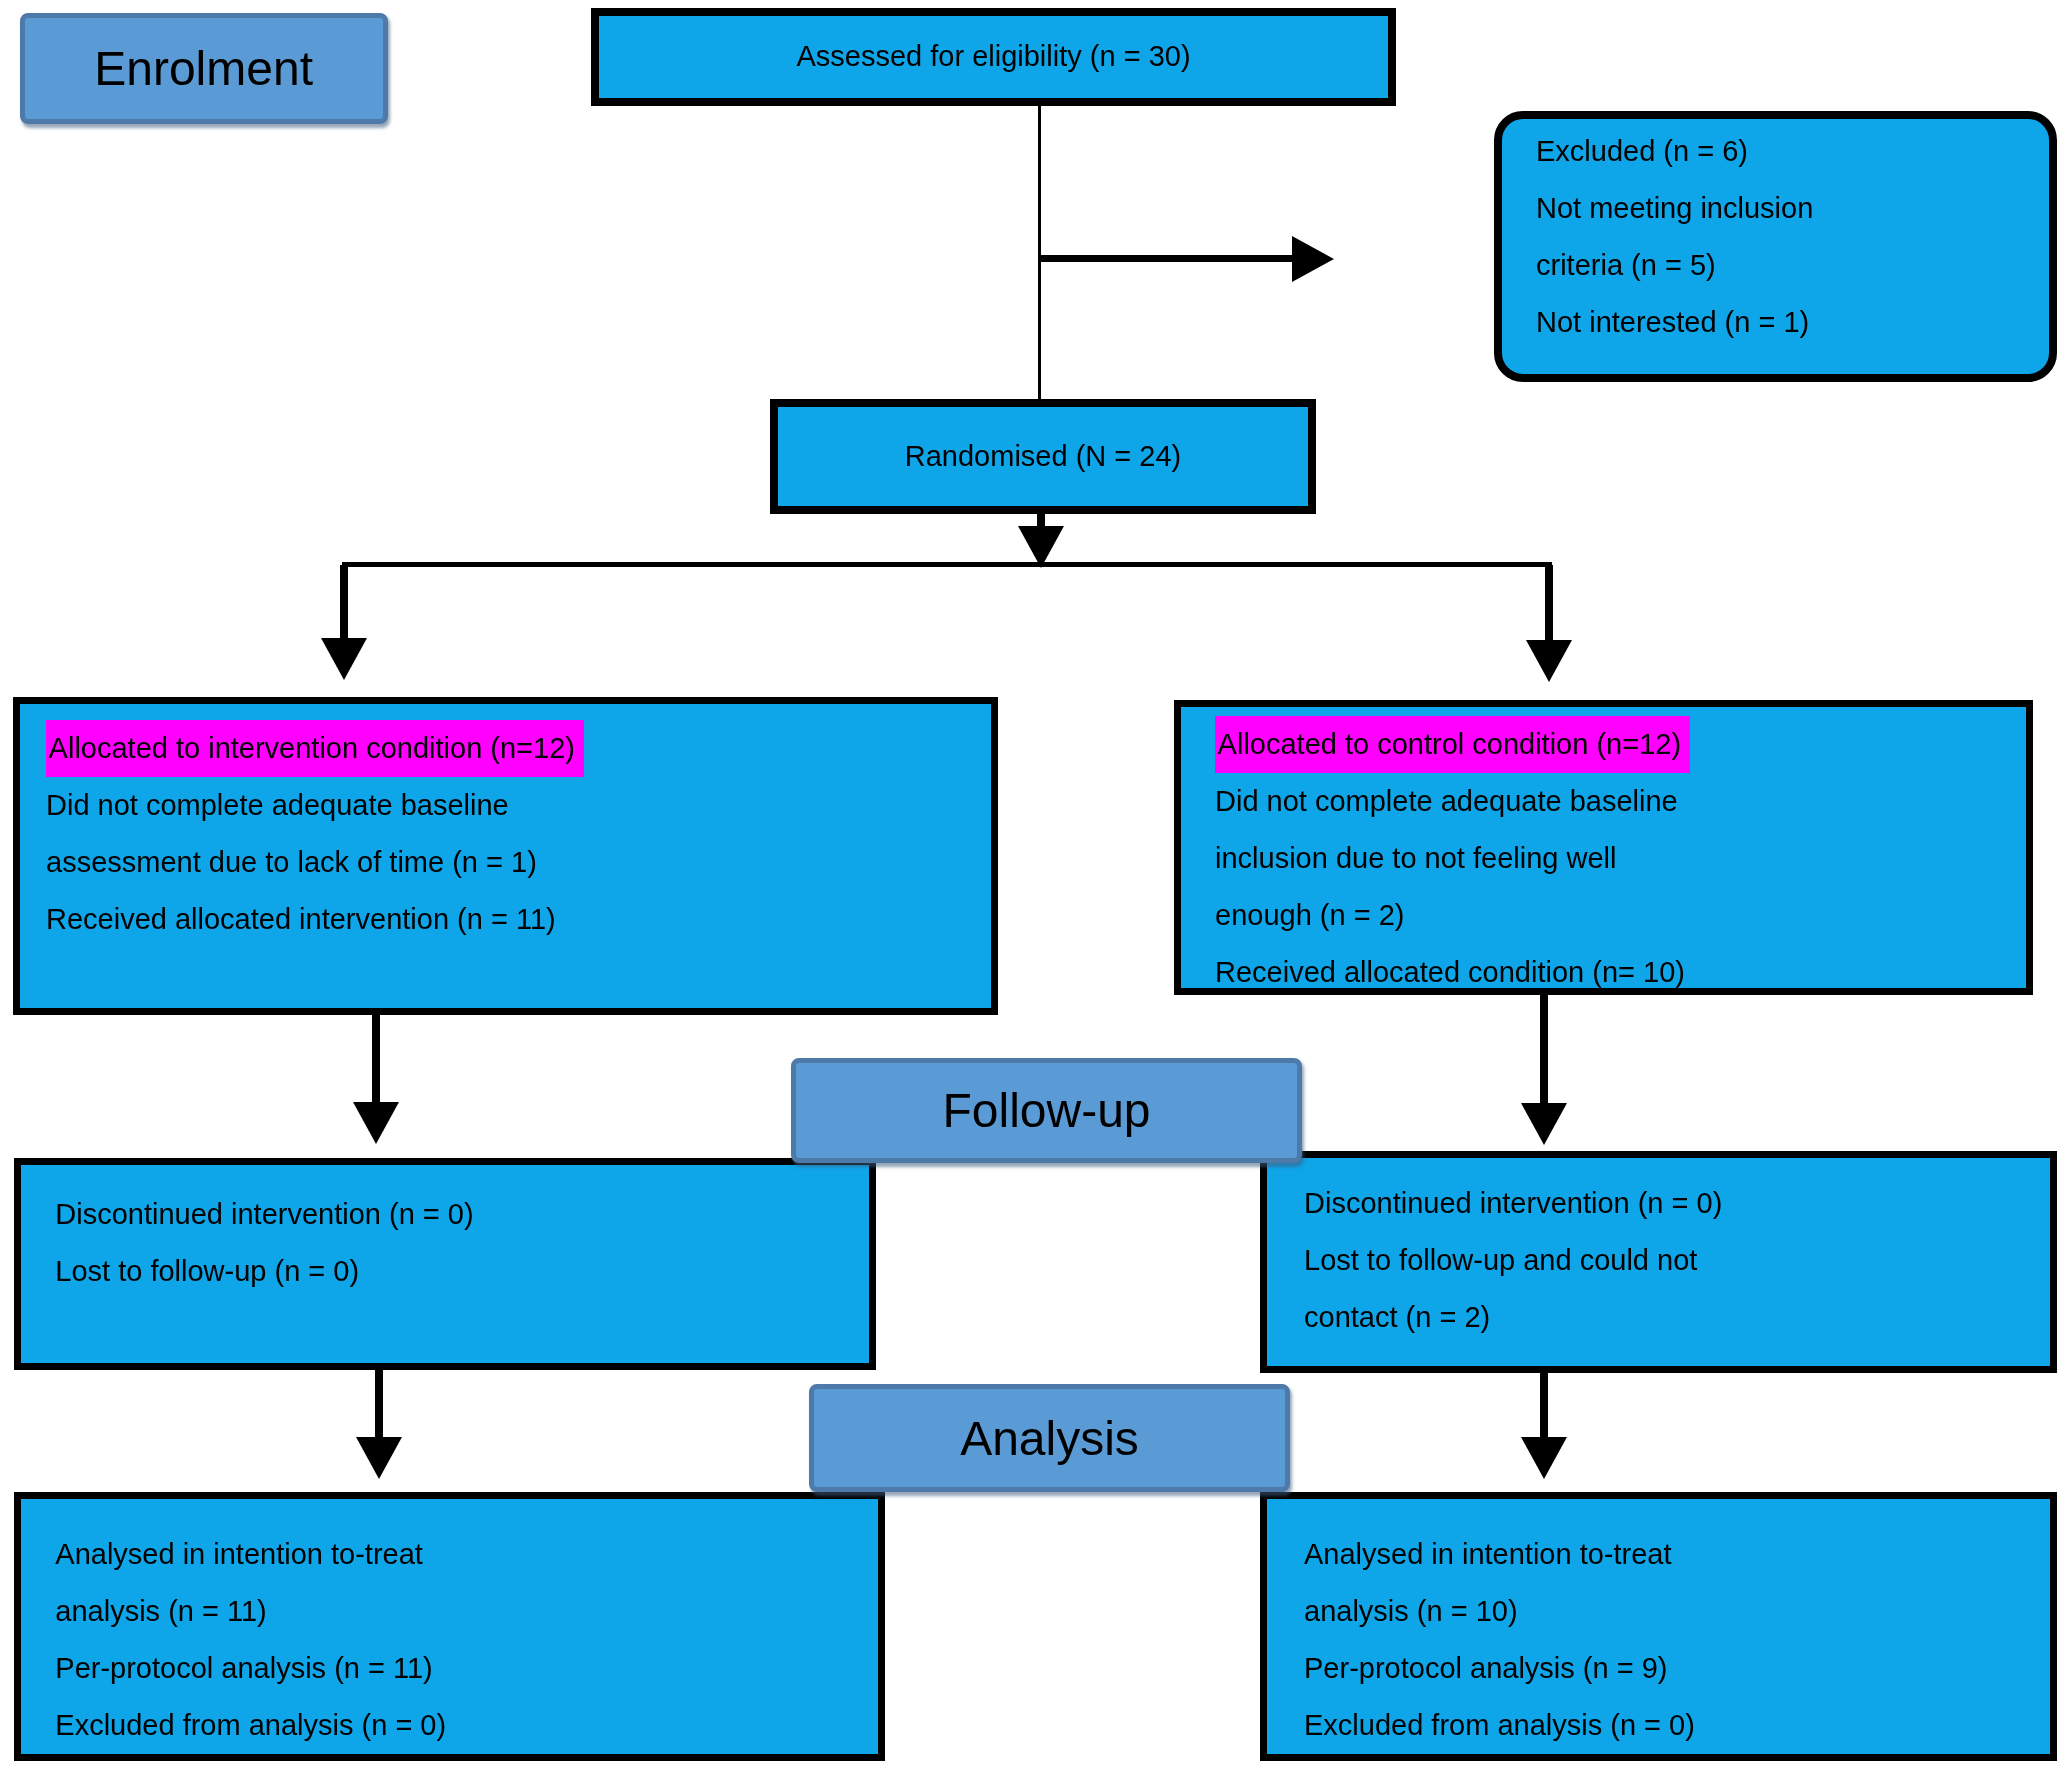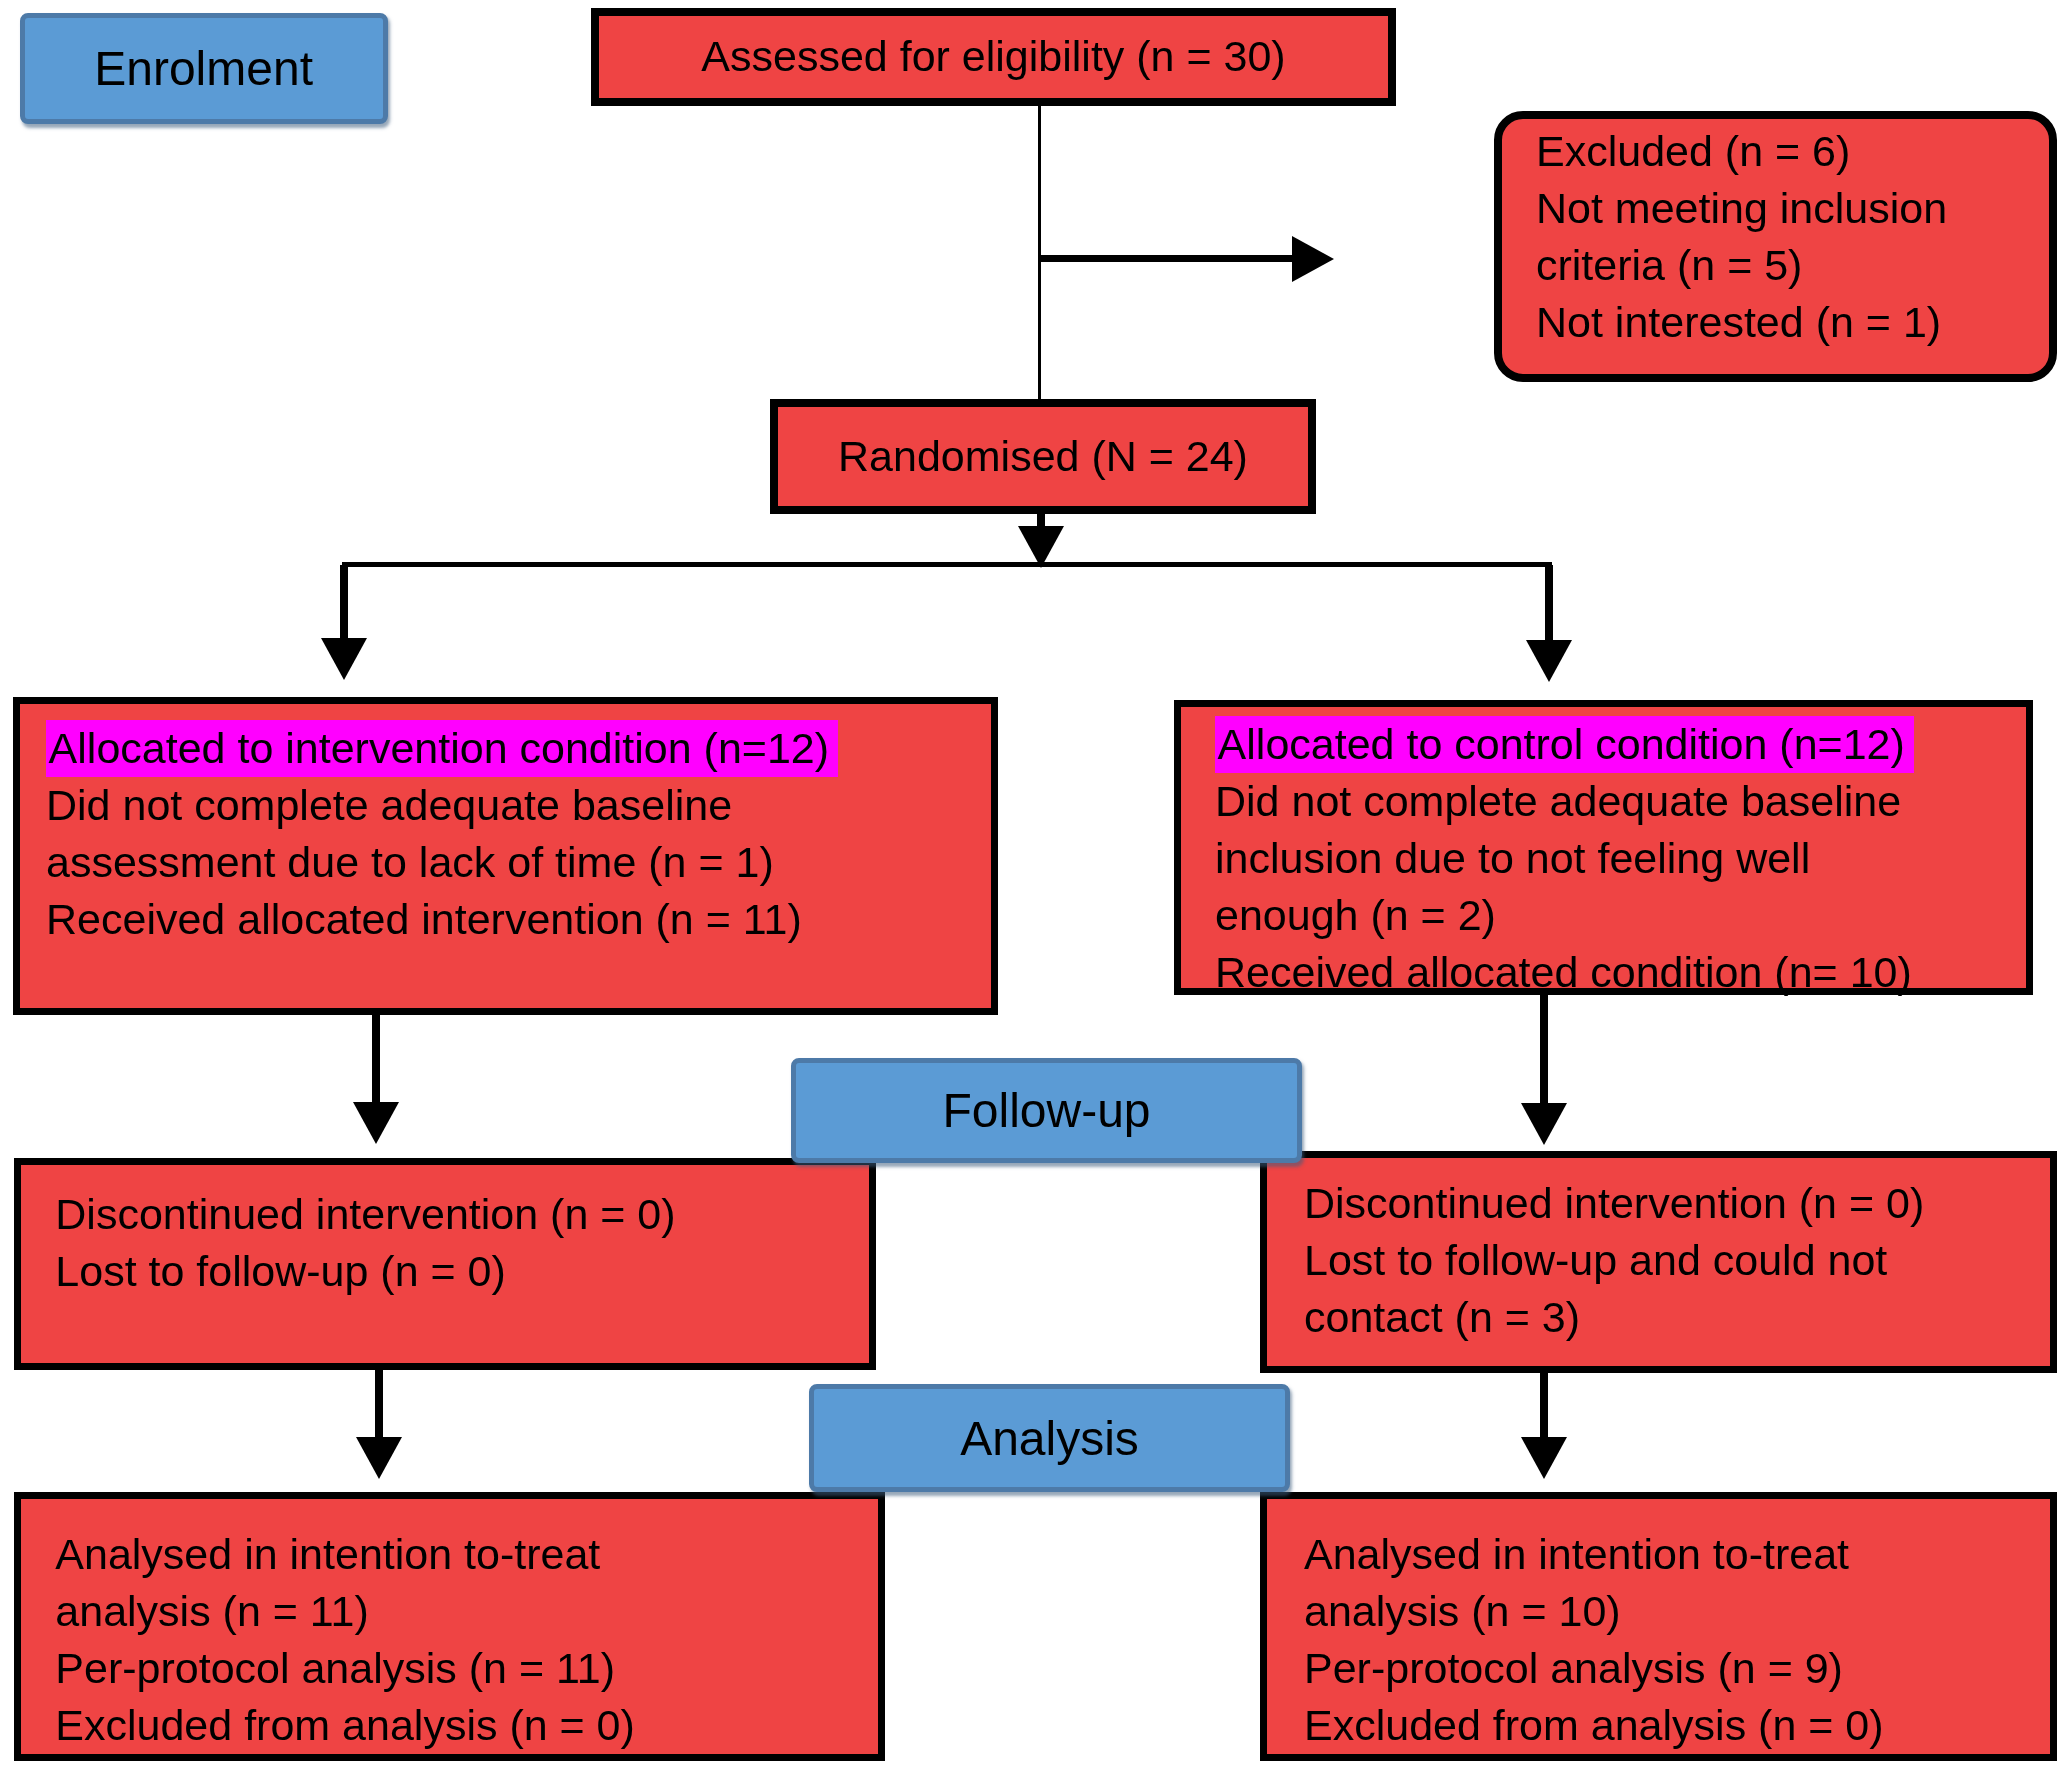--- a/index.html
+++ b/index.html
@@ -4,22 +4,22 @@
 <style>
   html,body{margin:0;padding:0;background:#ffffff;}
   body{
     width:2066px;height:1777px;position:relative;overflow:hidden;
     font-family:"Liberation Sans","DejaVu Sans",sans-serif;color:#000;
   }
   .stage{position:absolute;left:0;top:0;width:2066px;height:1777px;}
 
   
   .box{
-    position:absolute;background:#ef4444;border:7.2px solid #000;
-    box-sizing:border-box;font-size:43px;line-height:57px;z-index:2;
+    position:absolute;background:#0ea5e9;border:7.2px solid #000;
+    box-sizing:border-box;font-size:29px;line-height:57px;z-index:2;
   }
   .box.thick{border-width:8.5px;}
   .box.center{display:flex;align-items:center;justify-content:center;}
   .ln{white-space:nowrap;}
   .hl{background:#ff00ff;display:inline-block;padding:0 9px 0 2.6px;}
 
   
   .banner{
     position:absolute;background:#5b9bd5;border:5.9px solid #4d7aa8;border-radius:8px;
     box-sizing:border-box;display:flex;align-items:center;justify-content:center;
@@ -116,21 +116,21 @@
   </div>
 
   <div class="box" style="left:14.3px;top:1158px;width:862px;height:212px;padding:21px 6.5px 0 34px;">
     <div class="ln">Discontinued intervention (n = 0)</div>
     <div class="ln">Lost to follow-up (n = 0)</div>
   </div>
 
   <div class="box" style="left:1260px;top:1151px;width:797px;height:222px;padding:17px 6.5px 0 37px;">
     <div class="ln">Discontinued intervention (n = 0)</div>
     <div class="ln">Lost to follow-up and could not</div>
-    <div class="ln">contact (n = 3)</div>
+    <div class="ln">contact (n = 2)</div>
   </div>
 
   <div class="box" style="left:14.3px;top:1492px;width:871px;height:269px;padding:27px 6.5px 0 34px;">
     <div class="ln">Analysed in intention to-treat</div>
     <div class="ln">analysis (n = 11)</div>
     <div class="ln">Per-protocol analysis (n = 11)</div>
     <div class="ln">Excluded from analysis (n = 0)</div>
   </div>
 
   <div class="box" style="left:1260px;top:1492px;width:797px;height:269px;padding:27px 6.5px 0 37px;">

